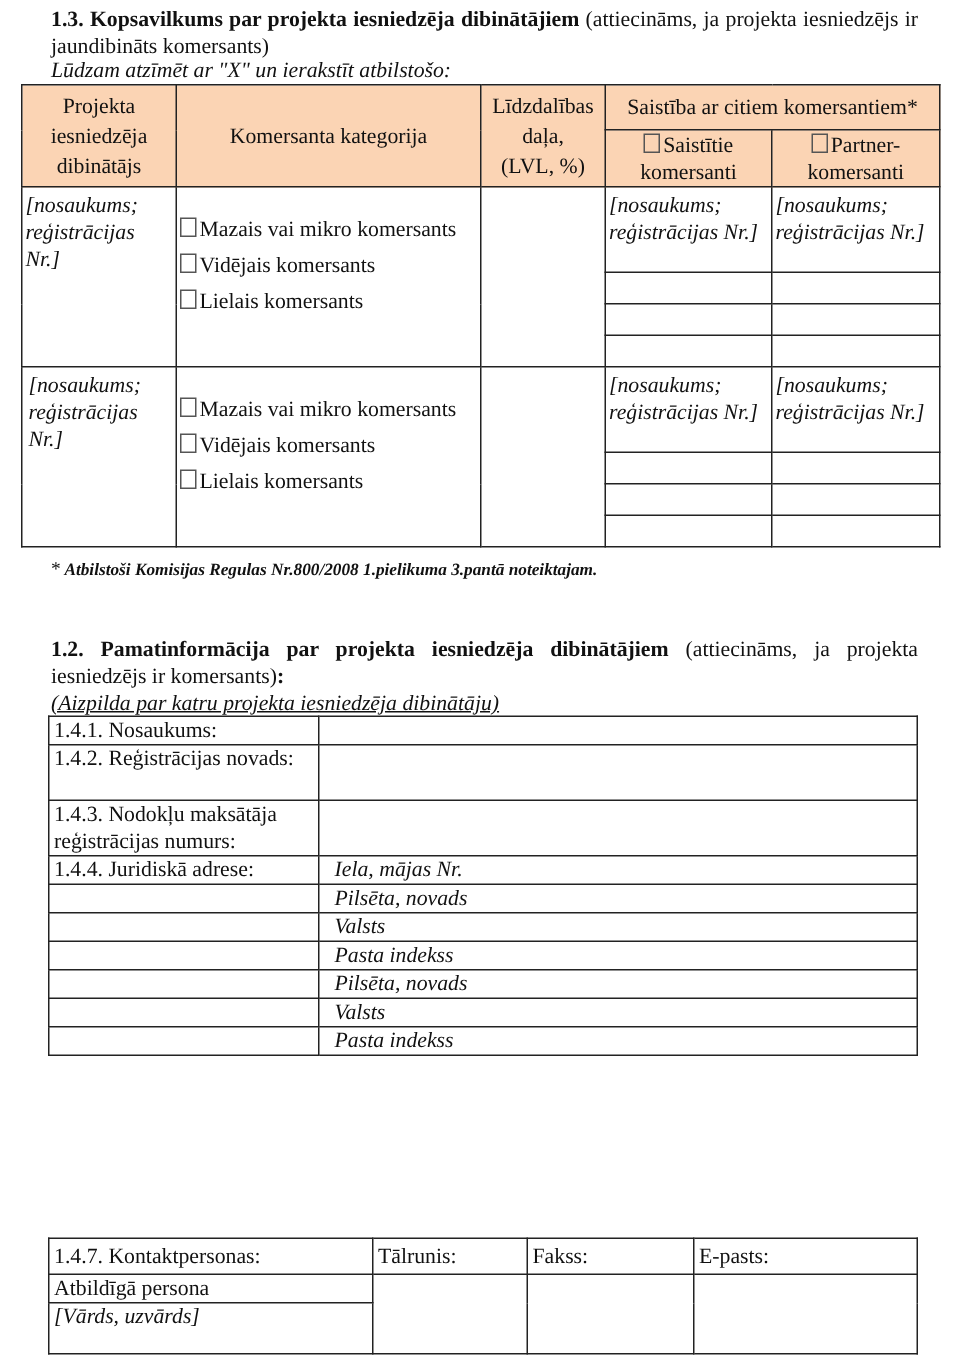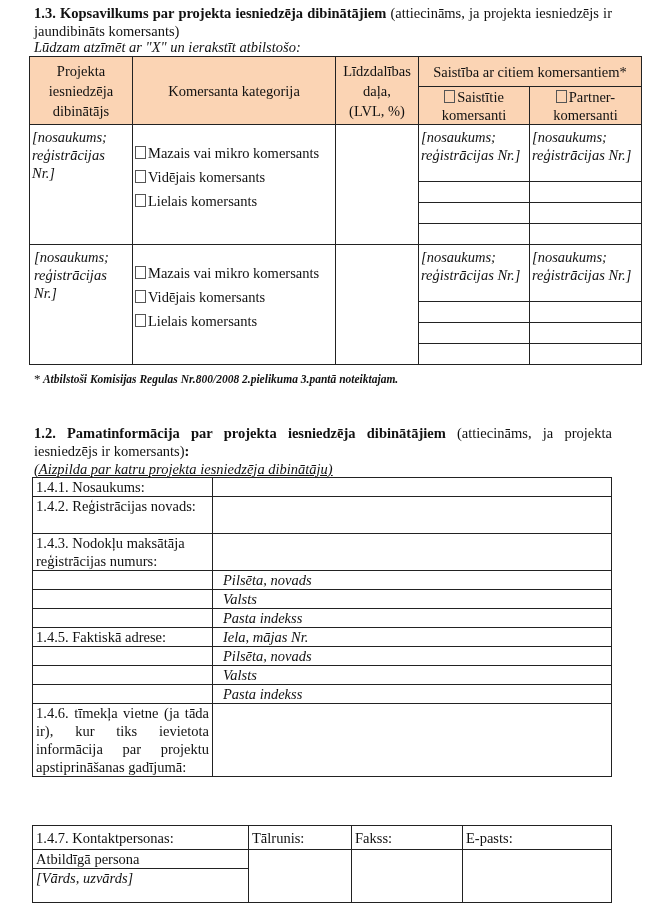--- a/index.html
+++ b/index.html
@@ -9,21 +9,21 @@
     font-size: 14.5px;
   }
   .abs { position: absolute; }
   .heading { left: 34px; width: 578px; line-height: 18px; text-align: justify; }
   .heading b { font-weight: bold; }
   .italic { font-style: italic; }
   .underline { text-decoration: underline; }
 
   
   table { border-collapse: collapse; table-layout: fixed; }
-  #t13 { left: 14px; top: 56px; width: 612px; margin-left: 15px; }
+  #t13 { left: 14px; top: 56px; width: 612px; }
   #t13 td, #t13 th { border: 1.3px solid #222; padding: 0; vertical-align: top; font-weight: normal; }
   #t13 th { background: #fbd4b4; text-align: center; vertical-align: middle; line-height: 20px; }
   #t13 .sub { line-height: 18px; }
   .cell-it { font-style: italic; line-height: 18px; padding: 3px 2px 0 2px; }
   .cat { padding: 16px 2px 0 2px; line-height: 24px; }
   .cb { display: inline-block; width: 9px; height: 11px; border: 1px solid #555; margin-right: 2px; vertical-align: -1px; }
   .footnote { left: 34px; top: 371px; font-size: 11.5px; font-style: italic; font-weight: bold; }
   .footnote .star { font-style: normal; font-weight: normal; font-size: 13px; }
 
   
@@ -136,21 +136,21 @@
       </tr>
   <tr style="height:21px">
         <td></td>
         <td></td>
       </tr>
 </tbody>
   </table>
 
 <div class="abs footnote">
   <span class="star">*</span>
-  <span>Atbilstoši Komisijas Regulas Nr.800/2008 2.pielikuma 3.pantā noteiktajam.</span>
+  <span>Atbilstoši Komisijas Regulas Nr.800/2008 1.pielikuma 3.pantā noteiktajam.</span>
 </div>
 
 <div class="abs heading" style="top:424px;">
   <b>1.2. Pamatinformācija par projekta iesniedzēja dibinātājiem</b><span> (attiecināms, ja projekta iesniedzējs ir komersants)</span><b>:</b>
 </div>
 <div class="abs heading italic underline" style="top:460px;">(Aizpilda par katru projekta iesniedzēja dibinātāju)</div>
 
 <table id="t14" class="abs">
   <colgroup>
       <col style="width:180px">
@@ -163,51 +163,47 @@
   </tr>
   <tr style="height:37px">
     <td class="lbl">1.4.2. Reģistrācijas novads:</td>
     <td></td>
   </tr>
   <tr style="height:37px">
     <td class="lbl">1.4.3. Nodokļu maksātāja reģistrācijas numurs:</td>
     <td></td>
   </tr>
   <tr style="height:18px">
+    <td class="lbl">1.4.4. Juridiskā adrese:</td>
+    <td class="val">Iela, mājas Nr.</td>
+  </tr>
+  <tr style="height:18px">
         <td class="lbl"></td>
         <td class="val">Pilsēta, novads</td>
       </tr>
   <tr style="height:18px">
         <td class="lbl"></td>
         <td class="val">Valsts</td>
       </tr>
   <tr style="height:18px">
         <td class="lbl"></td>
         <td class="val">Pasta indekss</td>
       </tr>
   <tr style="height:18px">
-    <td class="lbl">1.4.5. Faktiskā adrese:</td>
-    <td class="val">Iela, mājas Nr.</td>
-  </tr>
-  <tr style="height:18px">
         <td class="lbl"></td>
         <td class="val">Pilsēta, novads</td>
       </tr>
   <tr style="height:18px">
         <td class="lbl"></td>
         <td class="val">Valsts</td>
       </tr>
   <tr style="height:18px">
         <td class="lbl"></td>
         <td class="val">Pasta indekss</td>
       </tr>
-  <tr style="height:73px">
-    <td class="lbl just">1.4.6. tīmekļa vietne (ja tāda ir), kur tiks ievietota informācija par projektu apstiprināšanas gadījumā:</td>
-    <td></td>
-  </tr>
 </tbody>
   </table>
 
 <table id="t147" class="abs">
   <colgroup>
       <col style="width:216px">
       <col style="width:103px">
       <col style="width:111px">
       <col>
     </colgroup>

